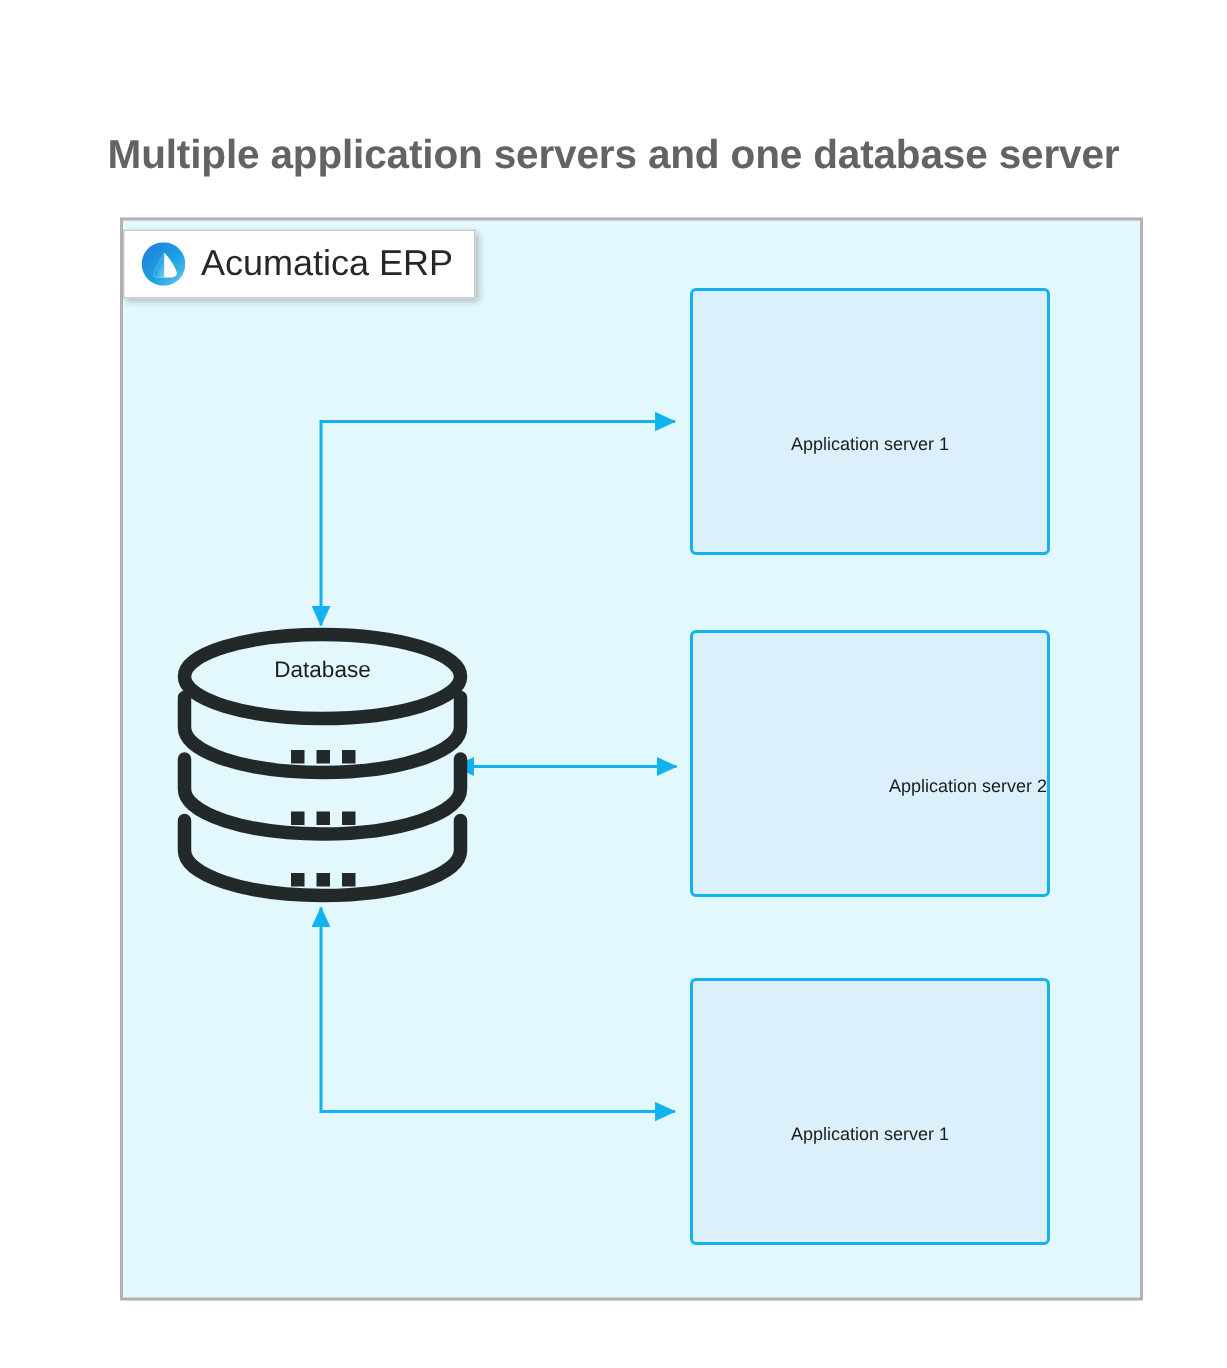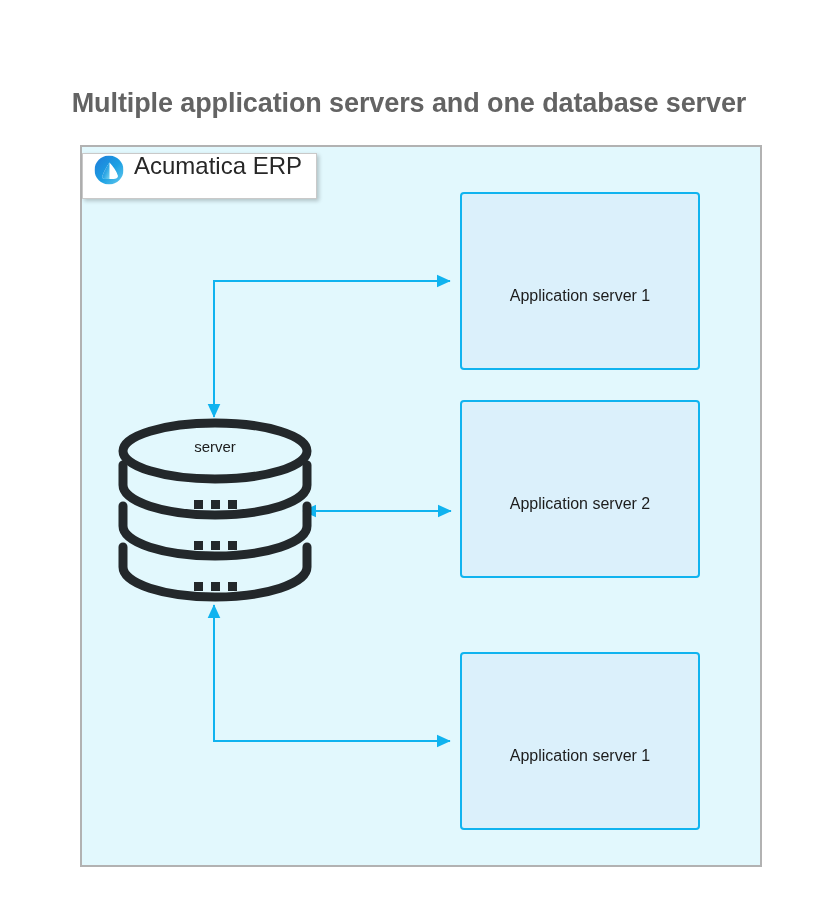--- a/index.html
+++ b/index.html
@@ -44,21 +44,21 @@
     box-sizing: border-box;
   }
 
   
   #erp-badge {
     position: absolute;
     left: 82px;
     top: 153px;
     height: 46px;
     display: flex;
-    align-items: flex-start;
+    align-items: center;
     gap: 9px;
     padding: 0 14px 0 10px;
     background: #ffffff;
     border: 1px solid #c9c9c9;
     box-shadow: 2px 2px 4px rgba(0,0,0,0.22);
     box-sizing: border-box;
   }
   #erp-badge .badge-label {
     font-size: 24px;
     color: #272727;
@@ -80,28 +80,28 @@
     height: 178px;
     background: #dbf0fb;
     border: 2px solid #10b3ef;
     border-radius: 4px;
     box-sizing: border-box;
     display: flex;
     align-items: center;
     justify-content: center;
   }
   .app-box .app-label {
-    font-size: 16px;
+    font-size: 12px;
     color: #1c1c1c;
     text-align: center;
     line-height: 1.2;
     margin-top: 30px;
   }
   #app-box-1 { top: 192px; }
-  #app-box-2 { top: 400px; }
+  #app-box-2 { top: 420px; justify-content: flex-end; }
   #app-box-3 { top: 652px; }
 
   
   #connector-layer {
     position: absolute;
     left: 0;
     top: 0;
     width: 818px;
     height: 912px;
     pointer-events: none;
@@ -174,21 +174,21 @@
       <rect x="112" y="84" width="9" height="9"></rect>
       <rect x="78" y="125" width="9" height="9"></rect>
       <rect x="95" y="125" width="9" height="9"></rect>
       <rect x="112" y="125" width="9" height="9"></rect>
       <rect x="78" y="166" width="9" height="9"></rect>
       <rect x="95" y="166" width="9" height="9"></rect>
       <rect x="112" y="166" width="9" height="9"></rect>
     </g>
   </svg>
   <div id="db-label">
-    <div>server</div>
+    <div>Database</div>
   </div>
 </div>
 
 <div class="app-box" id="app-box-1">
   <span class="app-label">Application server 1</span>
 </div>
 
 <div class="app-box" id="app-box-2">
   <span class="app-label">Application server 2</span>
 </div>

